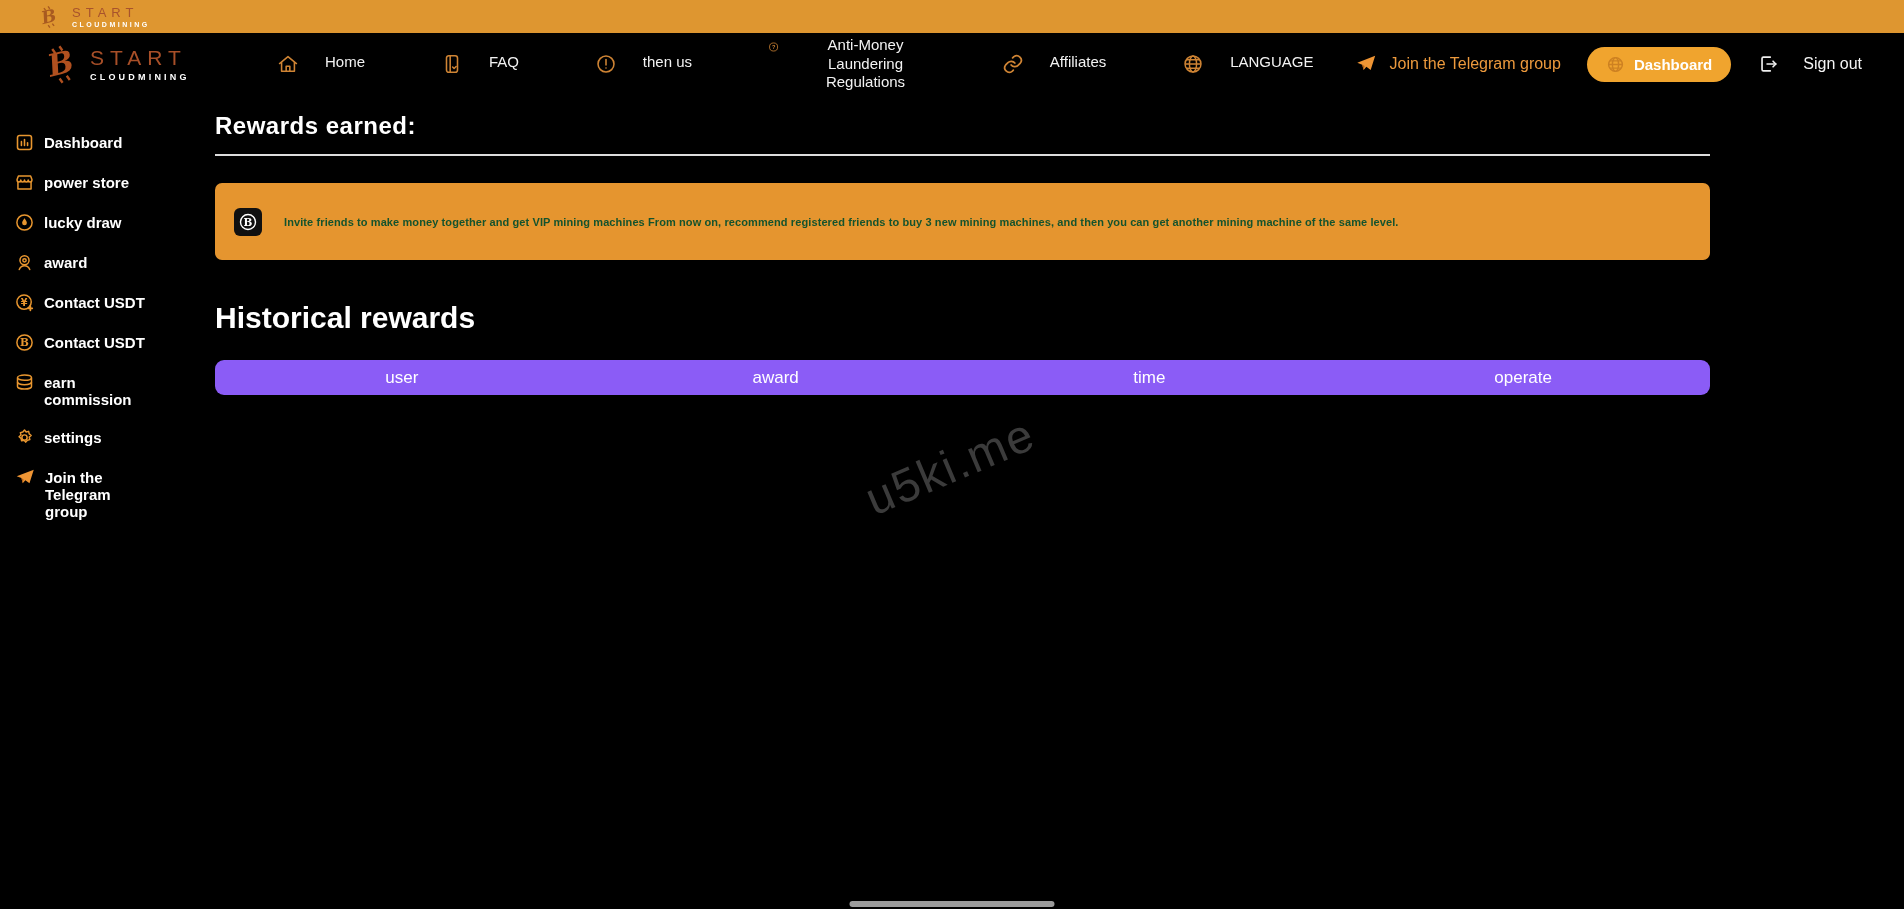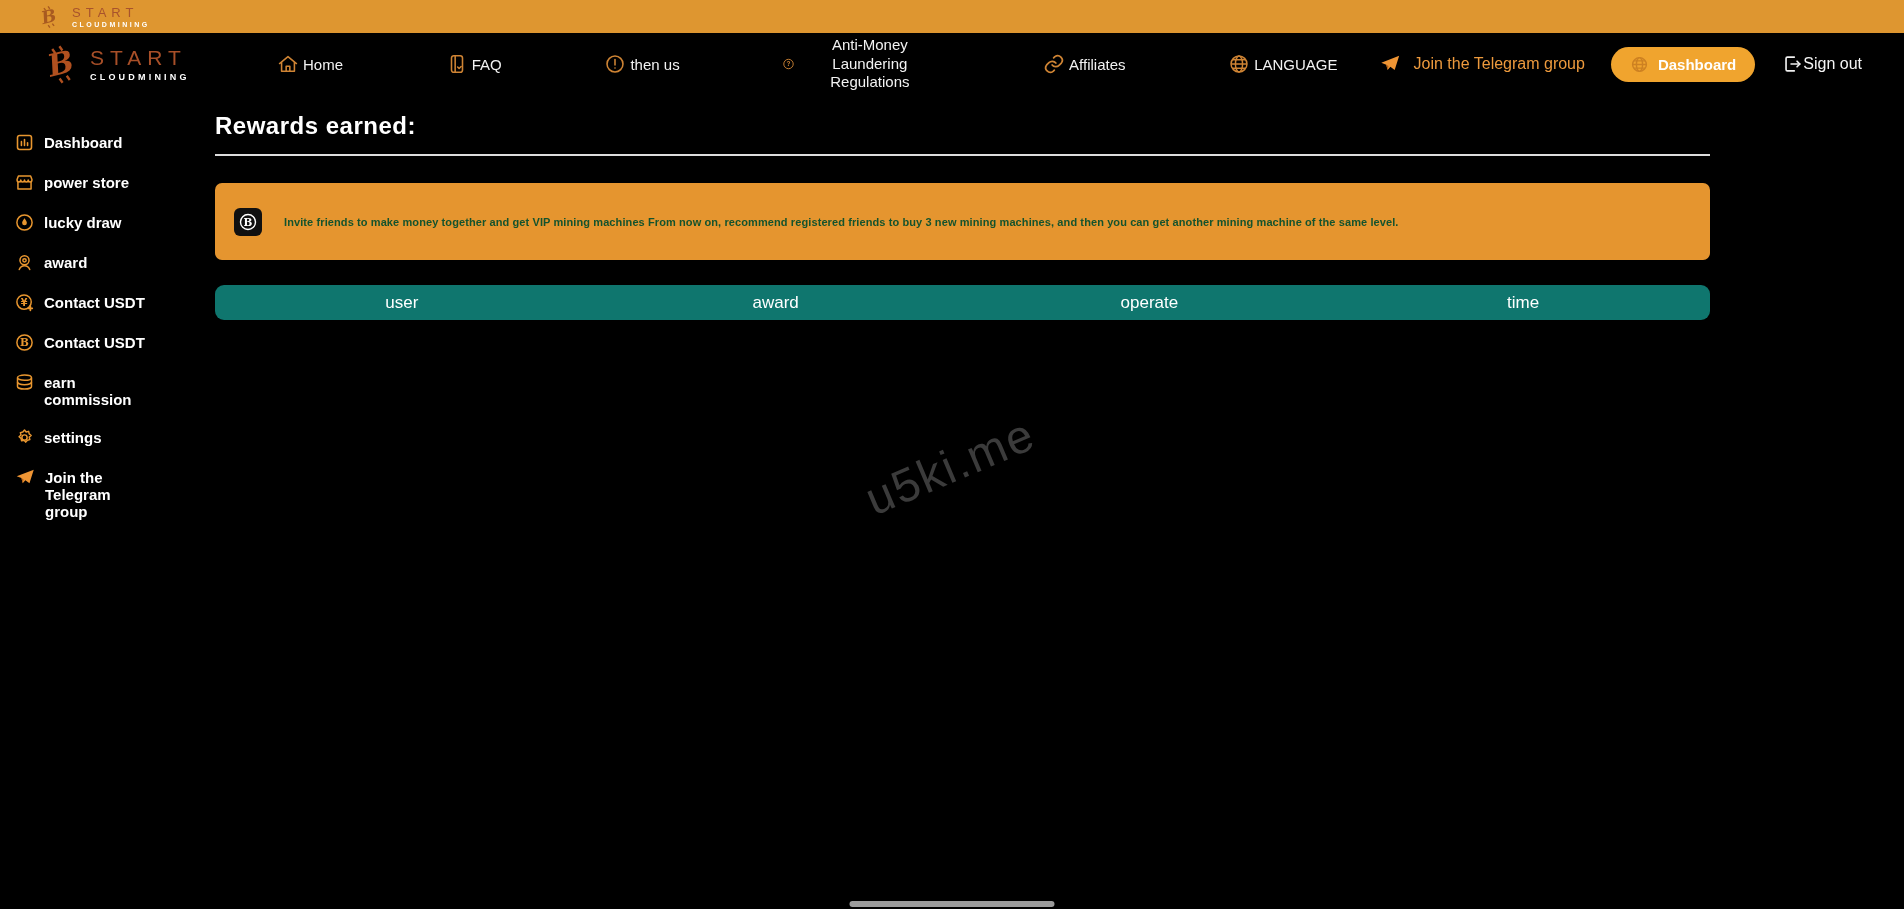--- a/index.html
+++ b/index.html
@@ -13,44 +13,44 @@
   .brand-text2 { font-weight:bold; color:#ffffff;text-align:center; }
   .topstrip .brand-text1 { font-size:13px; }
   .topstrip .brand-text2 { font-size:7px; letter-spacing:2.5px; margin-top:1px; }
 
   
   .navbar { height:62px; background:#000; display:flex; align-items:center; padding:0 42px; }
   .nav-logo { display:flex; align-items:center; gap:10px; width:205px; flex:none; }
   .nav-logo .brand-text1 { font-size:21px; letter-spacing:6px; color:#a84f28; }
   .nav-logo .brand-text2 { font-size:9px; letter-spacing:3.2px; margin-top:2px; }
   .nav-items { flex:1; display:flex; align-items:center; justify-content:space-between; padding:0 40px 0 30px; }
-  .nav-item { display:flex; align-items:center; gap:4px; color:#f2f2f2; font-size:15px; cursor:pointer; white-space:nowrap; }
+  .nav-item { display:flex; align-items:flex-start; gap:26px; color:#f2f2f2; font-size:15px; cursor:pointer; white-space:nowrap; }
   .nav-item.wrap { white-space:normal; text-align:center; max-width:158px; line-height:1.25; }
   .nav-right { display:flex; align-items:center; gap:26px; flex:none; }
   .tg-link { display:flex; align-items:center; gap:12px; color:#ed9a3d; font-size:16px; cursor:pointer; }
   .dash-btn { display:flex; align-items:center; gap:9px; background:#f0a42e; border:none; border-radius:18px; padding:8px 19px; color:#fff; font-size:15px; font-weight:bold; font-family:inherit; cursor:pointer; }
-  .signout { display:flex; align-items:center; gap:0; color:#f5f5f5; font-size:16px; cursor:pointer; }
+  .signout { display:flex; align-items:center; gap:24px; color:#f5f5f5; font-size:16px; cursor:pointer; }
 
   
   .body-row { display:flex; align-items:flex-start; }
   .sidebar { width:176px; flex:none; padding:37px 0 0 14px; }
   .side-item { display:flex; align-items:flex-start; gap:9px; margin-bottom:19px; cursor:pointer; }
   .side-item .lbl { color:#fff; font-weight:bold; font-size:15px; line-height:17px; width:112px; padding-top:2px; }
   .side-item svg { flex:none; }
 
   
   .main { padding:17px 0 0 39px; width:1534px; }
   .content { width:1495px; }
   .h1 { color:#fff; font-size:24px; font-weight:bold; letter-spacing:0.5px; }
   .rule { border:none; border-top:2px solid #dcdcdc; margin-top:14px; }
   .banner { margin-top:27px; background:#e5952f; border-radius:7px; height:77px; display:flex; align-items:center; padding-left:19px; }
   .banner-icon { width:28px; height:28px; flex:none; }
   .banner-text { color:#14532d; font-weight:bold; font-size:11px; margin-left:22px; letter-spacing:0.1px; }
   .h2 { color:#fff; font-size:30px; font-weight:bold; margin-top:41px; }
-  .thead { margin-top:25px; background:#0f766e; border-radius:9px; height:35px; display:flex; align-items:center; }
+  .thead { margin-top:25px; background:#8b5cf6; border-radius:9px; height:35px; display:flex; align-items:center; }
   .thead .col { flex:1; text-align:center; color:#fff; font-size:17px; }
 
   
   .watermark { position:absolute; left:950px; top:466px; transform:translate(-50%,-50%) rotate(-23deg); color:#3b3b3b; font-size:47px; letter-spacing:2px; font-weight:500; pointer-events:none; }
   .home-indicator { position:absolute; left:50%; bottom:2px; transform:translateX(-50%); width:205px; height:6px; border-radius:3px; background:#9b9b9b; }
 
   .ic { display:block; }
 </style>
 </head>
 <body>
@@ -238,25 +238,26 @@
 
       <div class="banner">
         <svg class="banner-icon ic" width="28" height="28" viewBox="0 0 28 28">
           <rect width="28" height="28" rx="6" fill="#101010"></rect>
           <circle cx="14" cy="14" r="7.5" fill="none" stroke="#ffffff" stroke-width="1.4"></circle>
           <text x="14" y="18" font-size="10.5" font-weight="bold" text-anchor="middle" fill="#ffffff" font-family="'DejaVu Serif', serif">B</text>
         </svg>
         <div class="banner-text">Invite friends to make money together and get VIP mining machines From now on, recommend registered friends to buy 3 new mining machines, and then you can get another mining machine of the same level.</div>
       </div>
 
+      <div class="h2">Historical rewards</div>
 
       <div class="thead">
         <div class="col">user</div>
         <div class="col">award</div>
+        <div class="col">time</div>
         <div class="col">operate</div>
-        <div class="col">time</div>
       </div>
     </div>
   </div>
 </div>
 
 <div class="watermark">u5ki.me</div>
 <div class="home-indicator"></div>
 
 </body></html>

